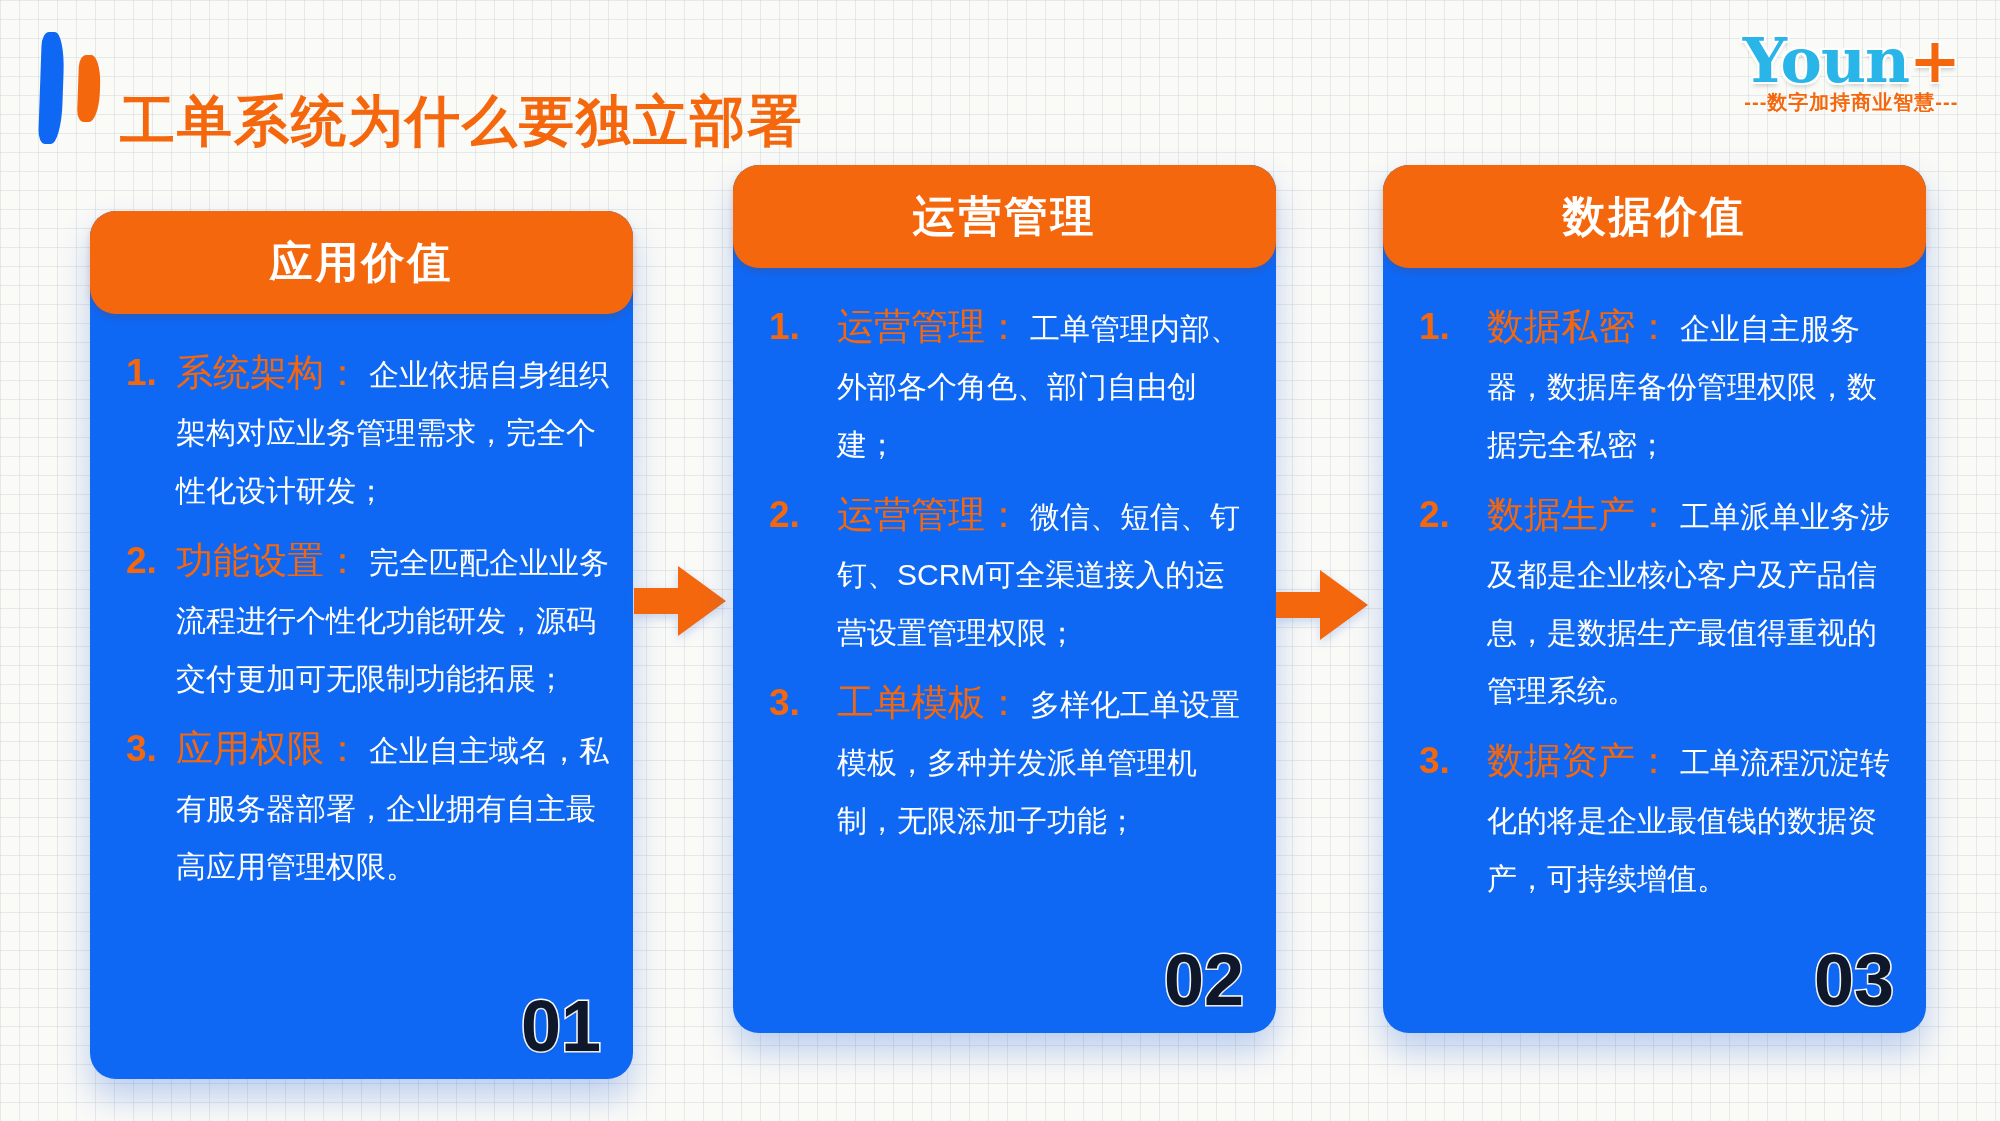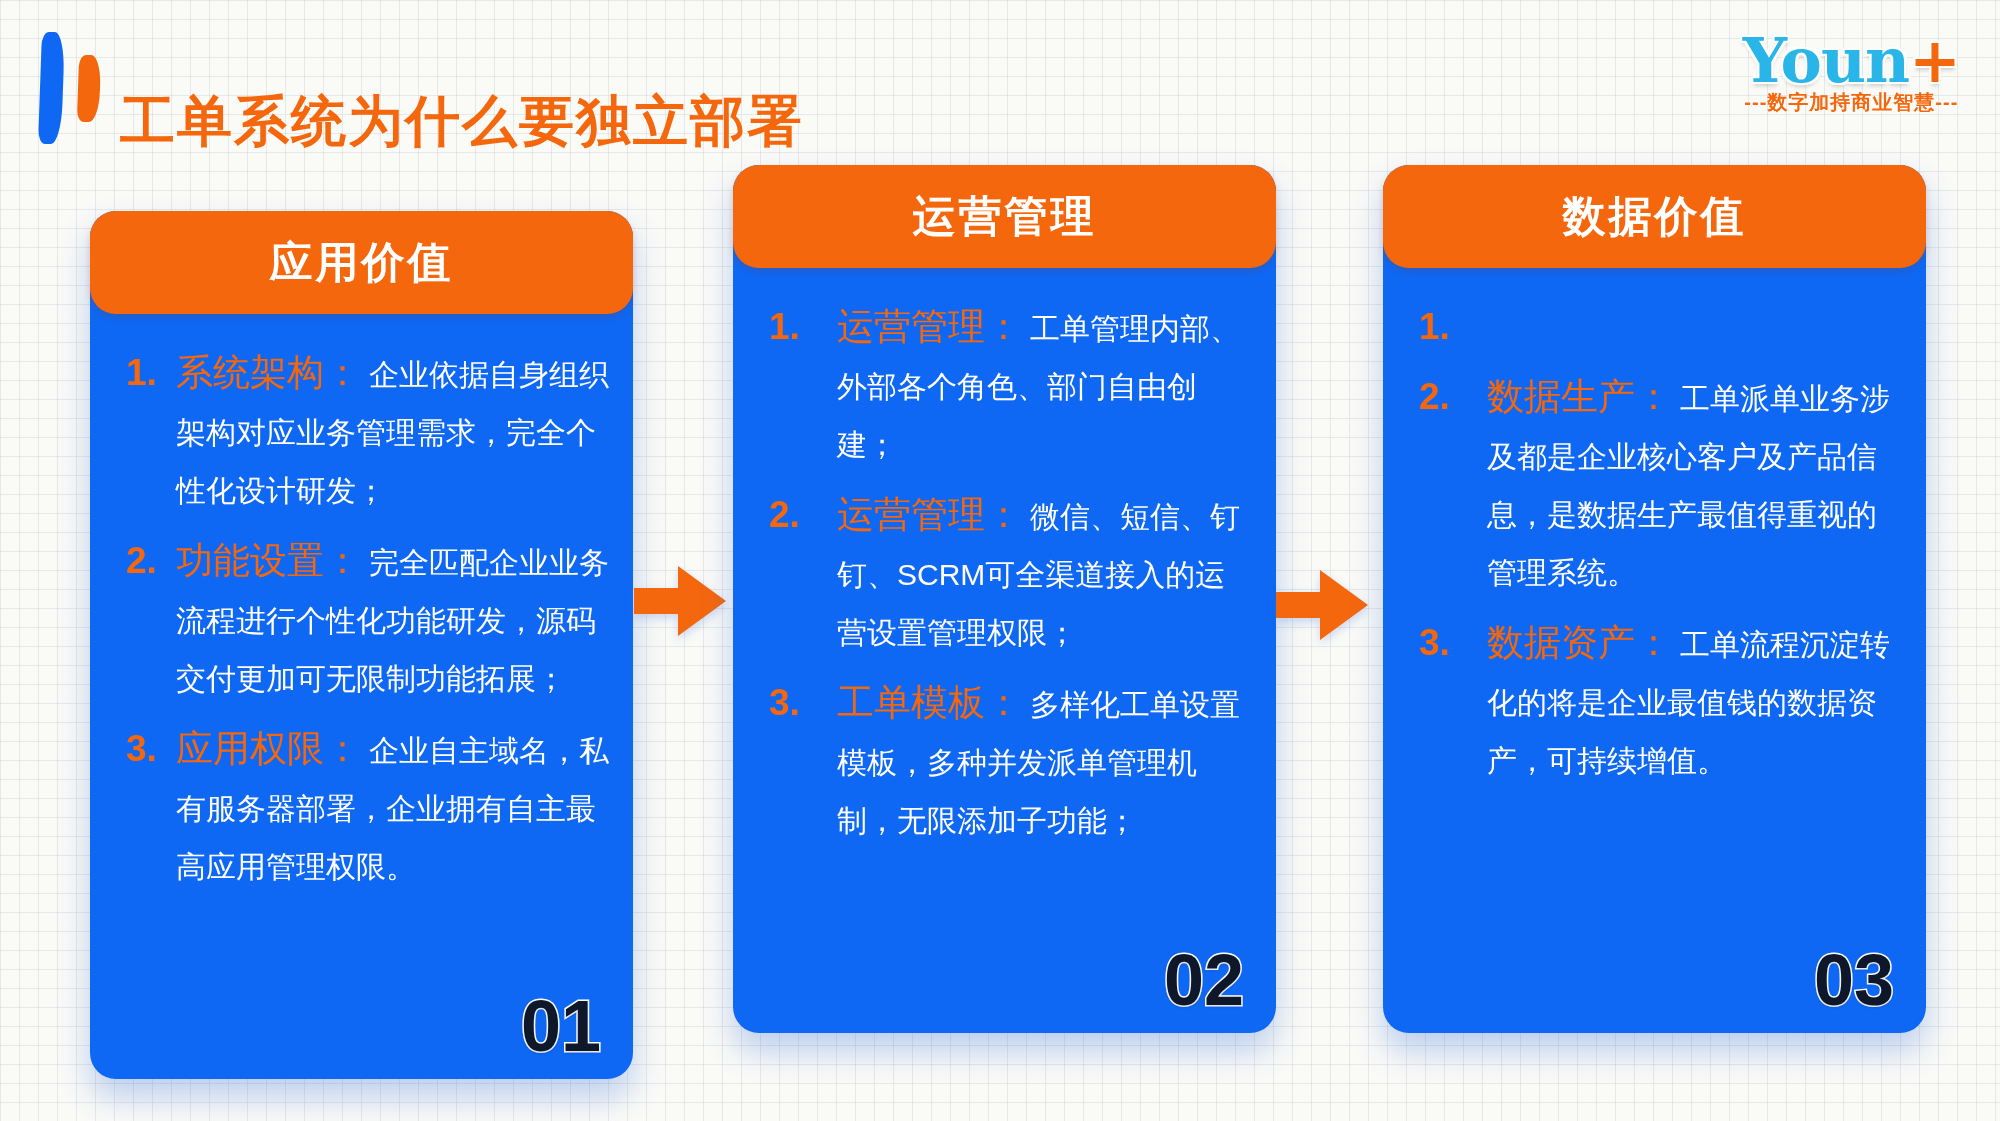--- a/index.html
+++ b/index.html
@@ -147,20 +147,21 @@
     <svg viewBox="0 0 92 78" xmlns="http://www.w3.org/2000/svg">
       <polygon points="0,26 44,26 44,4 92,39 44,74 44,52 0,52" fill="#F5670D"></polygon>
     </svg>
   </div>
 
   <div class="card card-3">
     <div class="card-header">数据价值</div>
     <div class="card-body">
       <div class="list-item">
         <span class="num">1.</span>
+        <div class="item-text"><span class="label">数据私密：</span><span>企业自主服务器，数据库备份管理权限，数据完全私密；</span></div>
       </div>
       <div class="list-item">
         <span class="num">2.</span>
         <div class="item-text"><span class="label">数据生产：</span><span>工单派单业务涉及都是企业核心客户及产品信息，是数据生产最值得重视的管理系统。</span></div>
       </div>
       <div class="list-item">
         <span class="num">3.</span>
         <div class="item-text"><span class="label">数据资产：</span><span>工单流程沉淀转化的将是企业最值钱的数据资产，可持续增值。</span></div>
       </div>
     </div>

